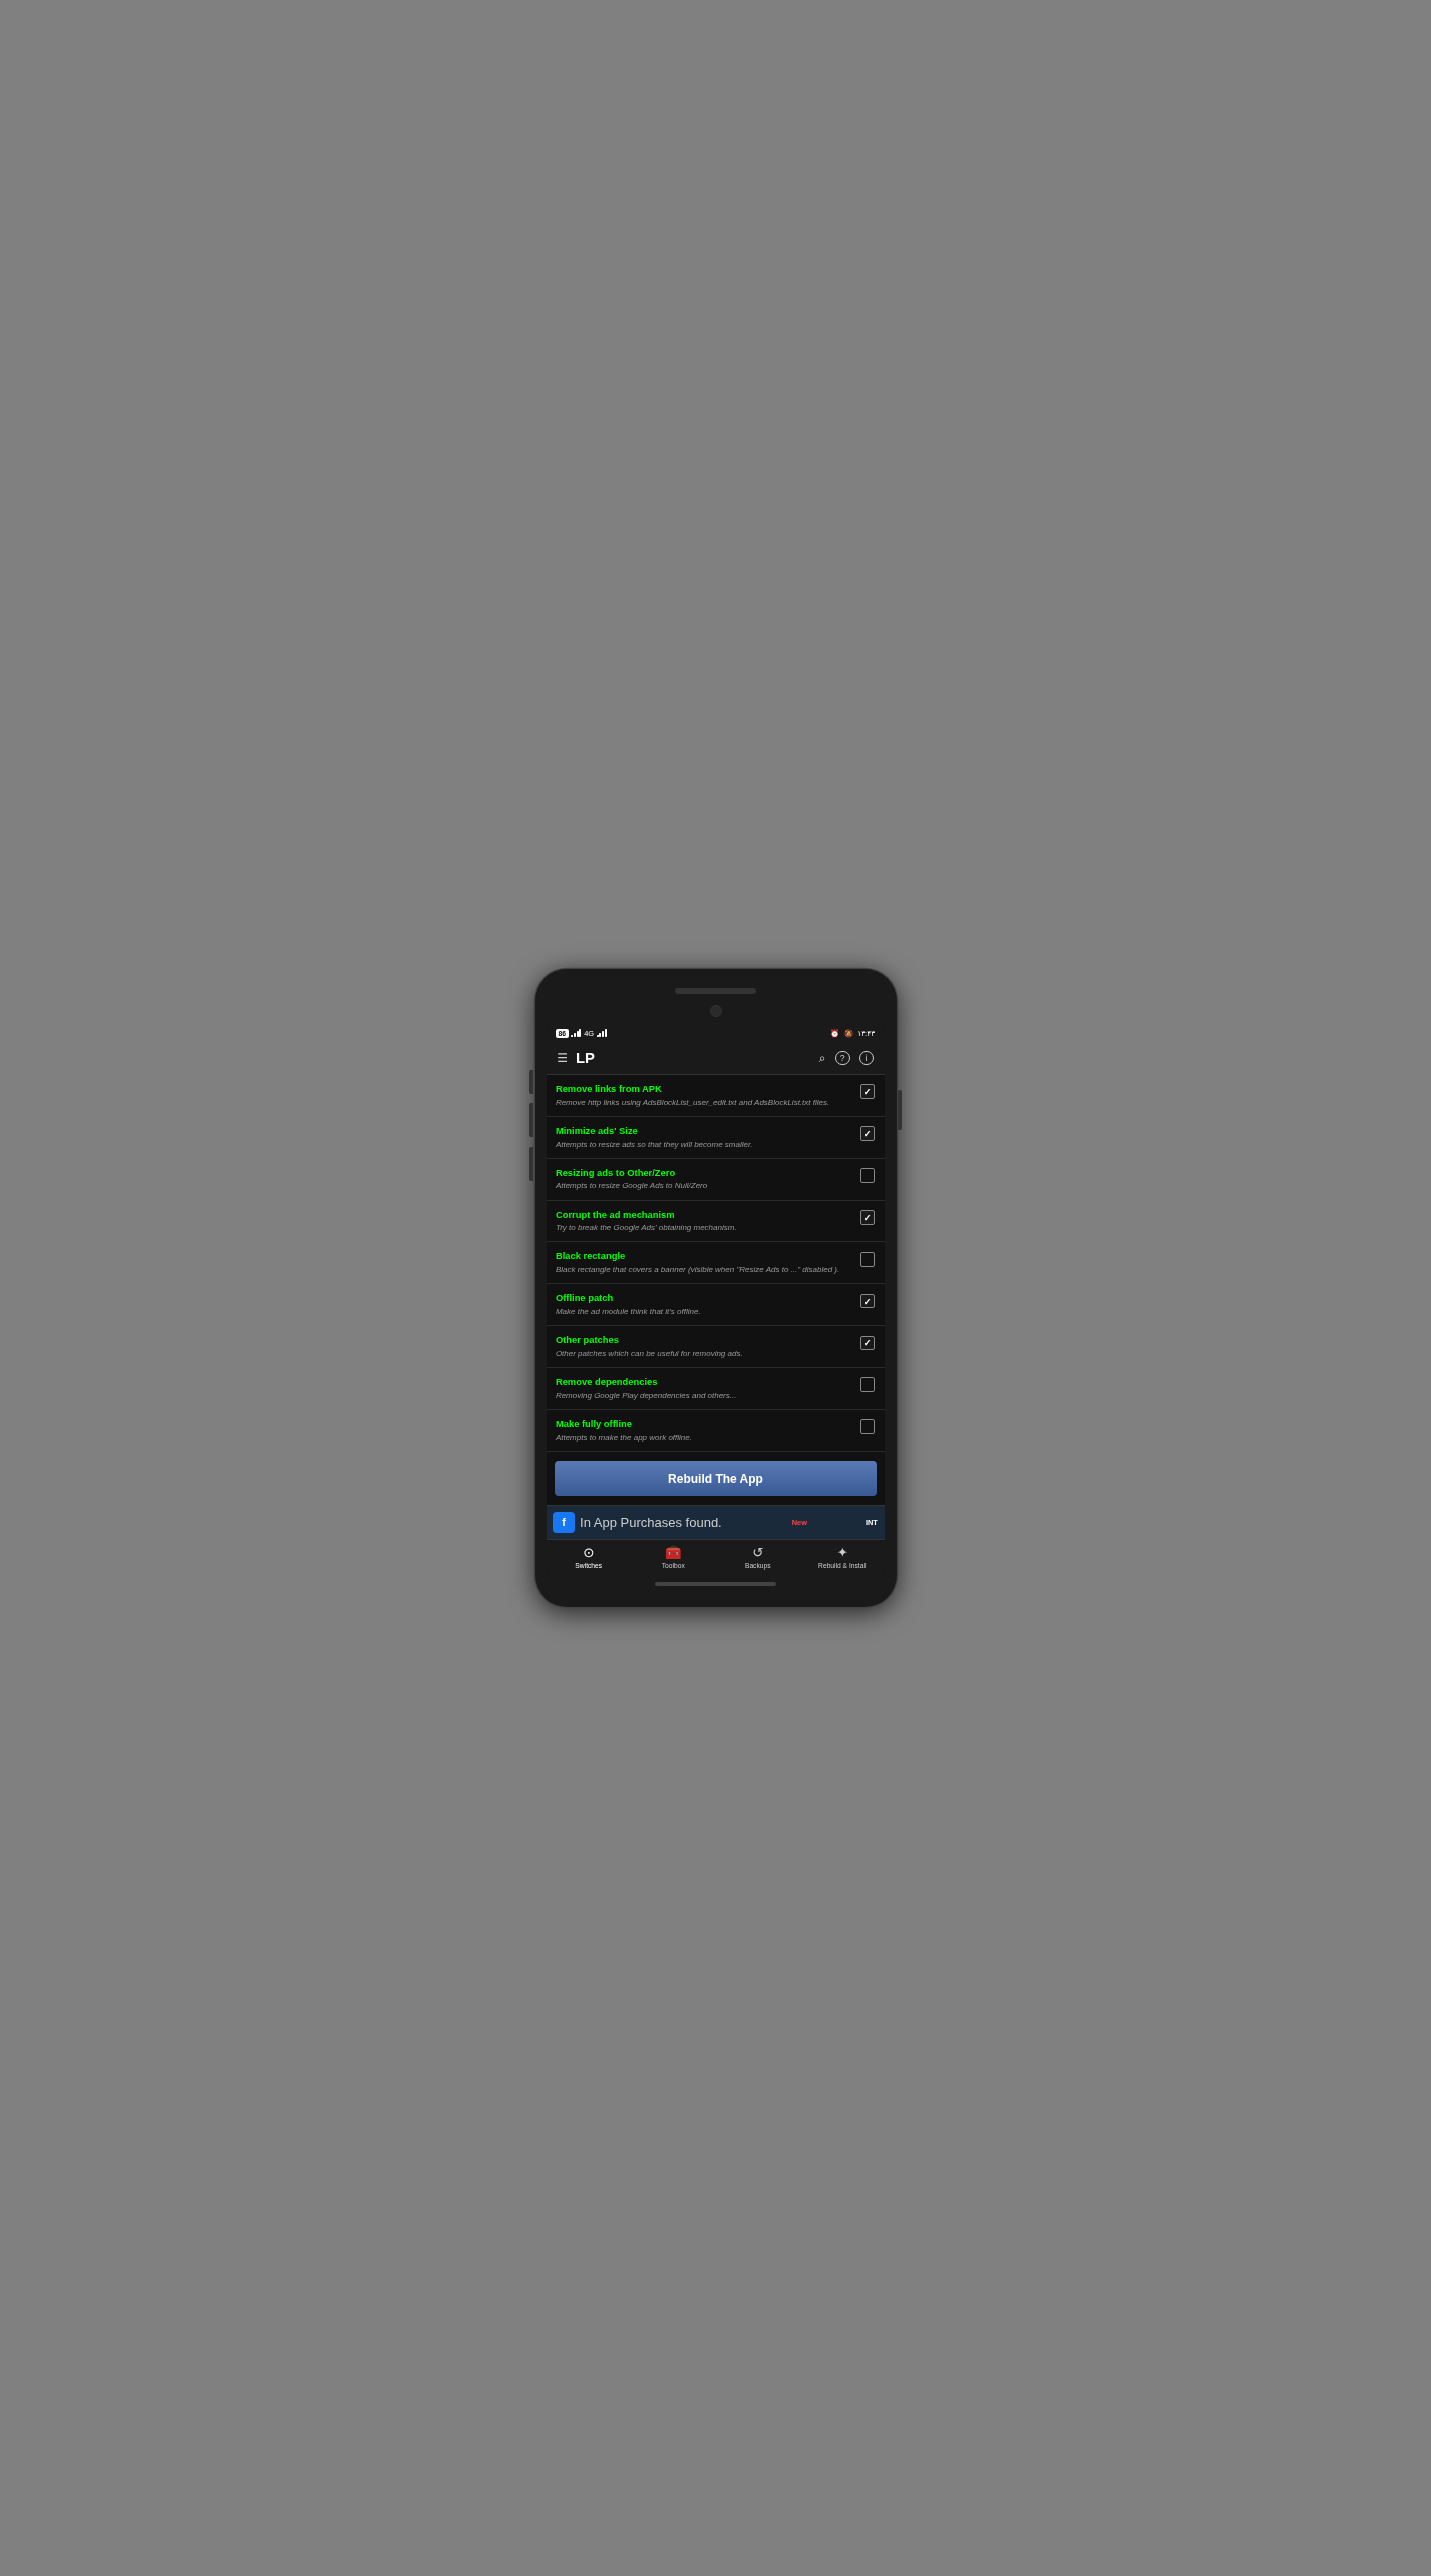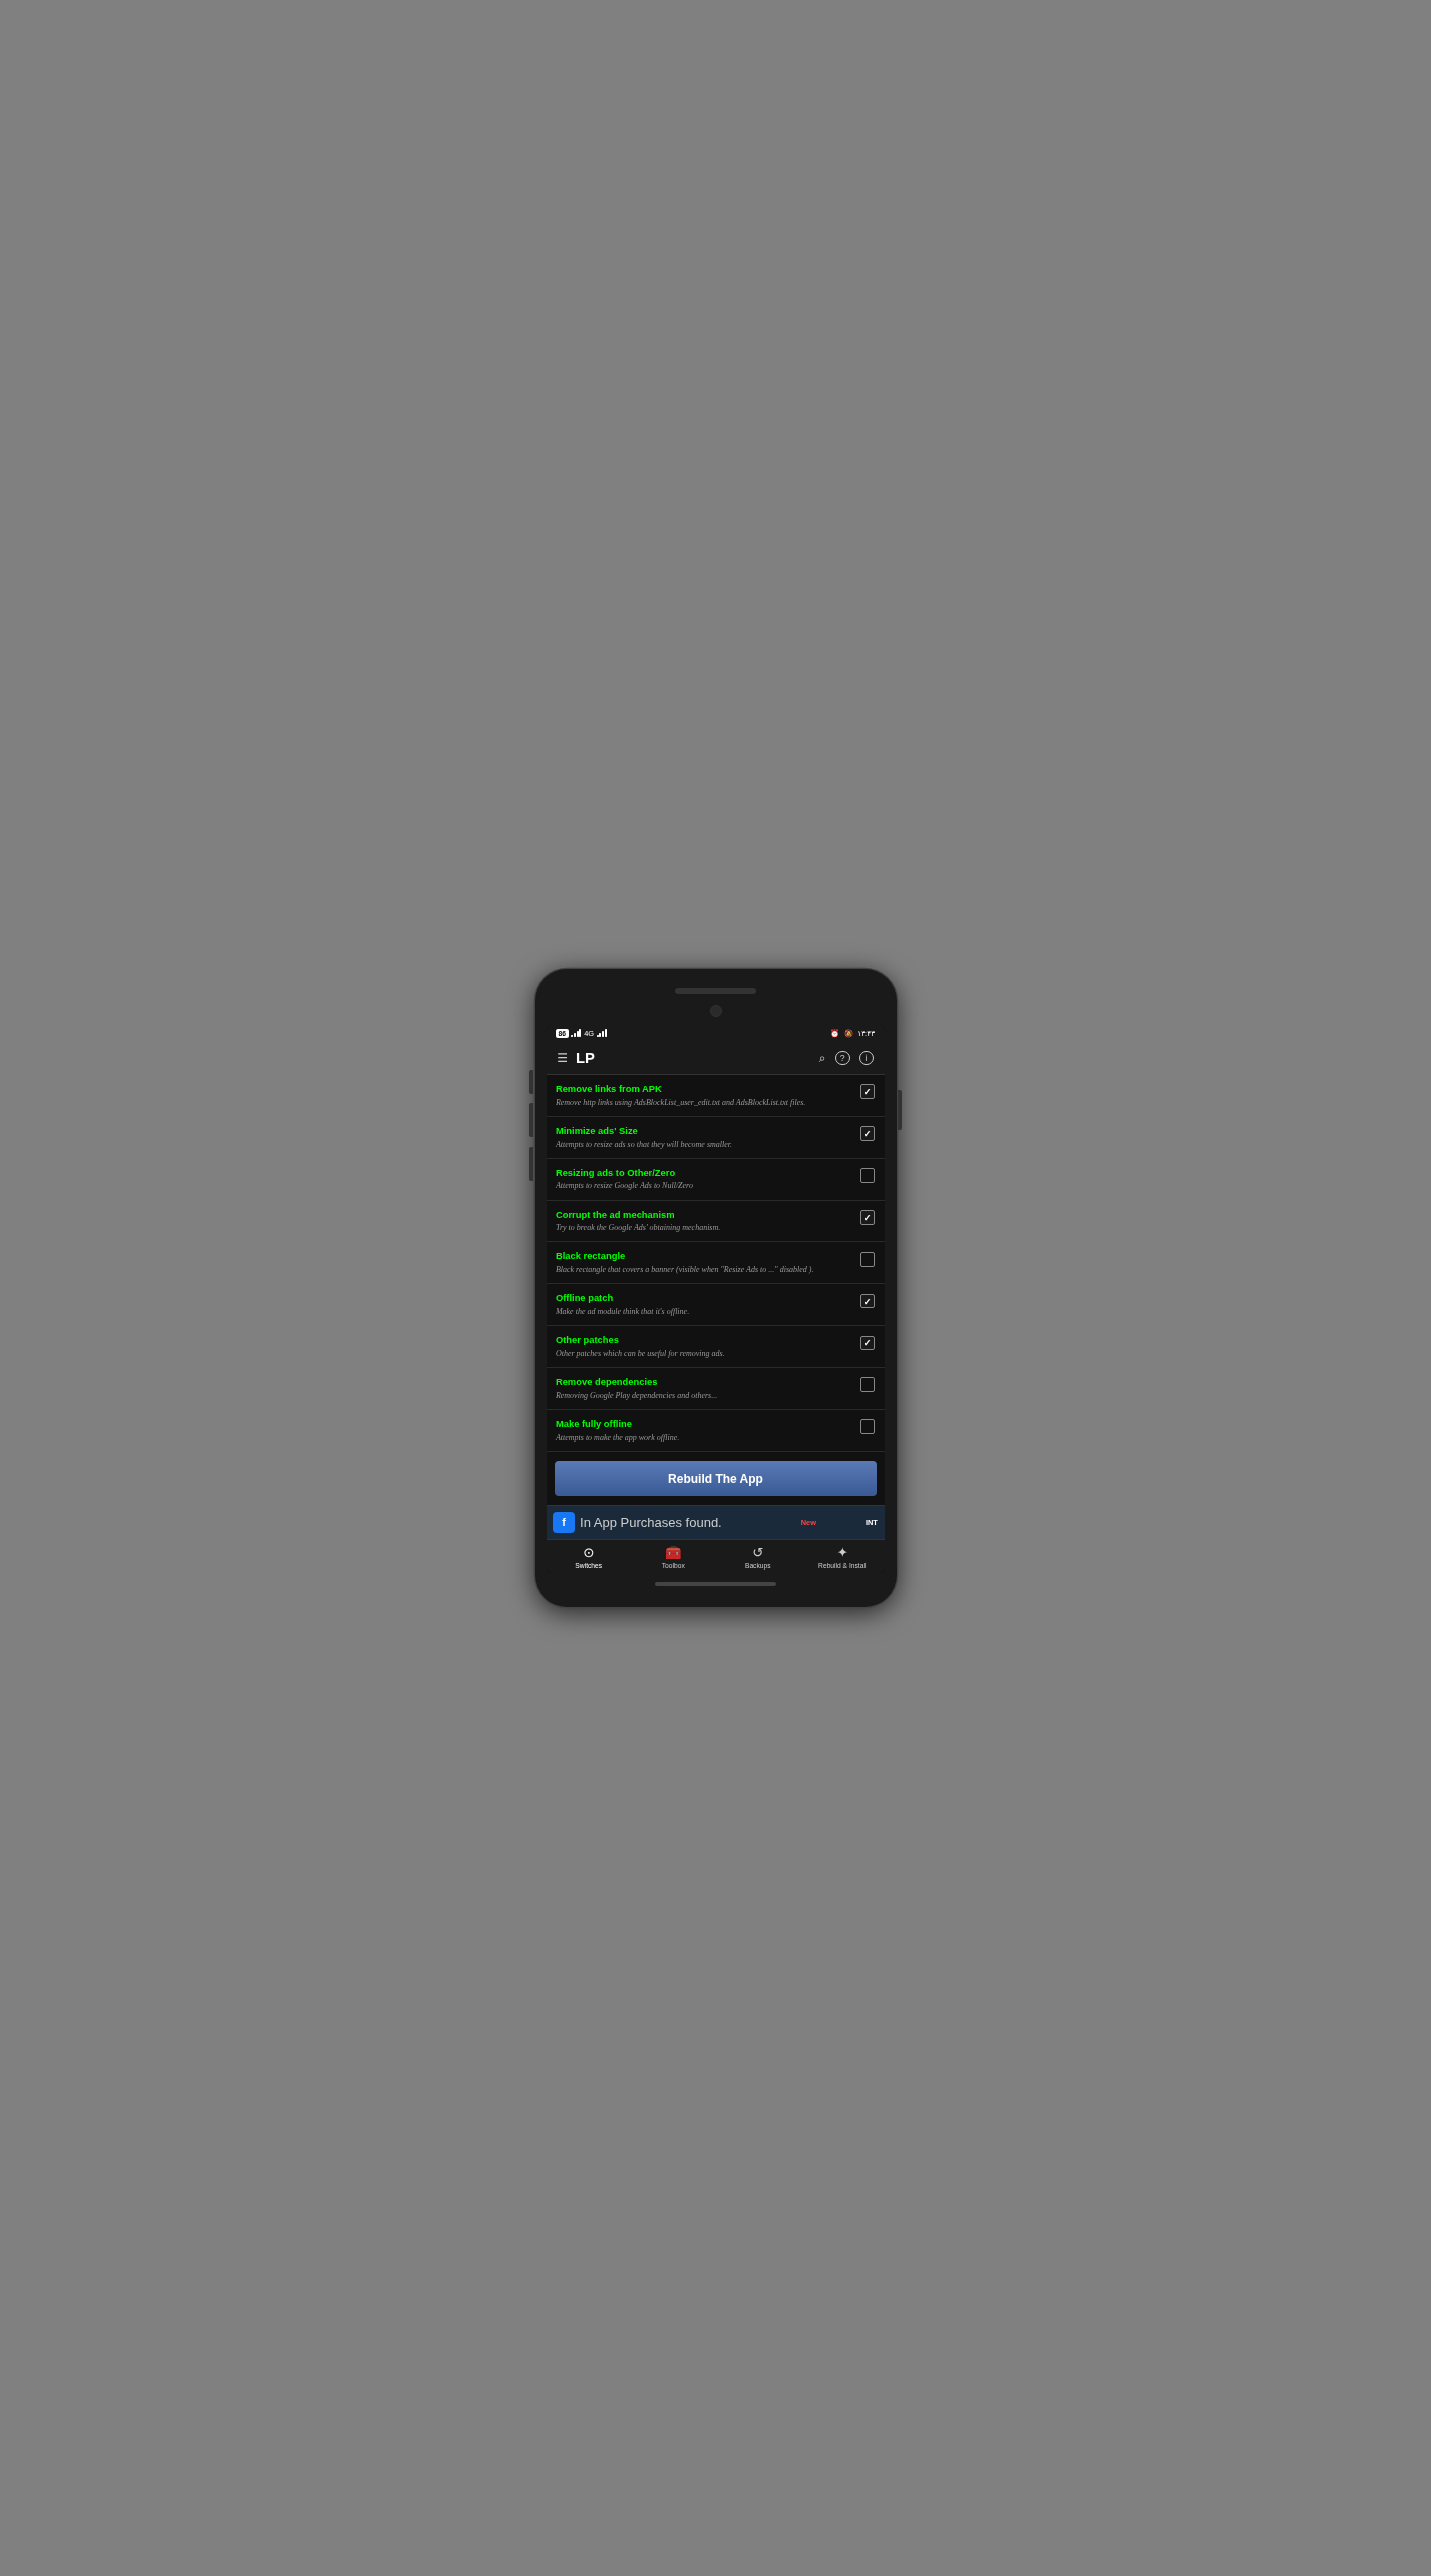--- a/index.html
+++ b/index.html
@@ -142,21 +142,20 @@
       font-size: 9.4px;
       font-weight: bold;
       margin-bottom: 2.7px;
       font-style: normal;
     }
     .option-desc {
       color: #999;
       font-size: 8px;
       line-height: 1.4;
       font-style: italic;
-      font-family: Liberation Serif, serif;
     }
     .checkbox {
       width: 14.8px;
       height: 14.8px;
       border: 1.3px solid #888;
       border-radius: 2px;
       display: flex;
       align-items: center;
       justify-content: center;
       flex-shrink: 0;
@@ -211,21 +210,21 @@
       font-size: 10.7px;
       flex-shrink: 0;
     }
     .notif-text {
       color: #ccc;
       font-size: 13px;
       flex: 1;
     }
     .notif-badges {
       display: flex;
-      gap: 6px;
+      gap: 15px;
     }
     .badge-new {
       background: transparent;
       color: #ff4444;
       font-size: 7.4px;
       font-weight: bold;
     }
     .badge-int {
       background: transparent;
       color: #fff;

